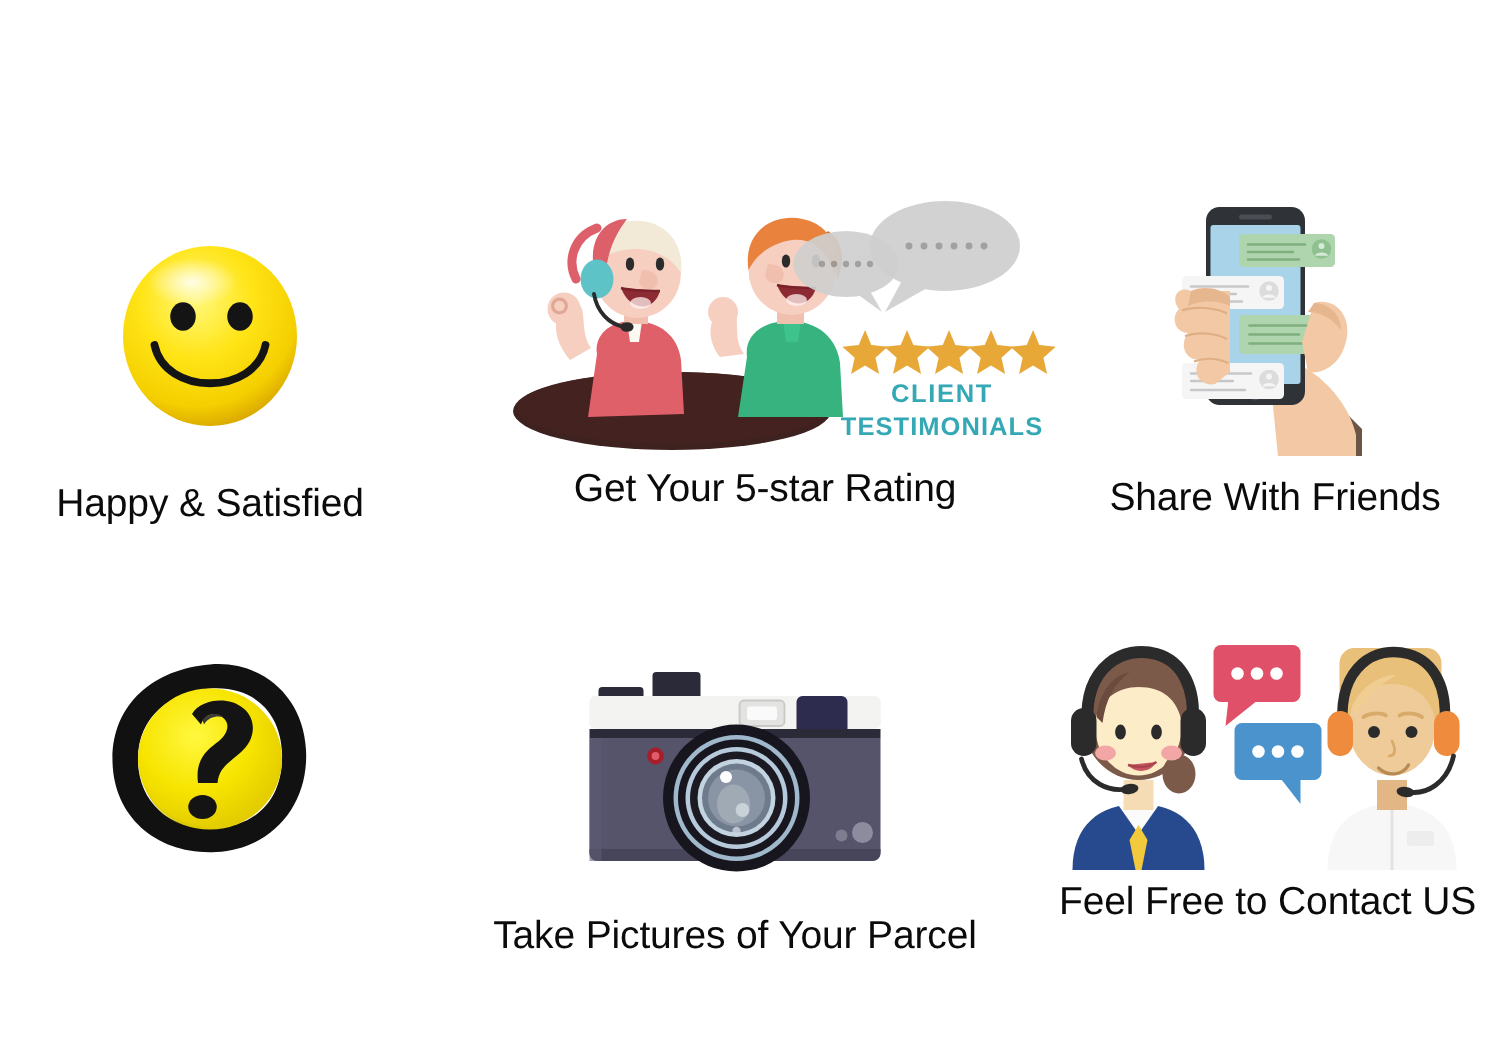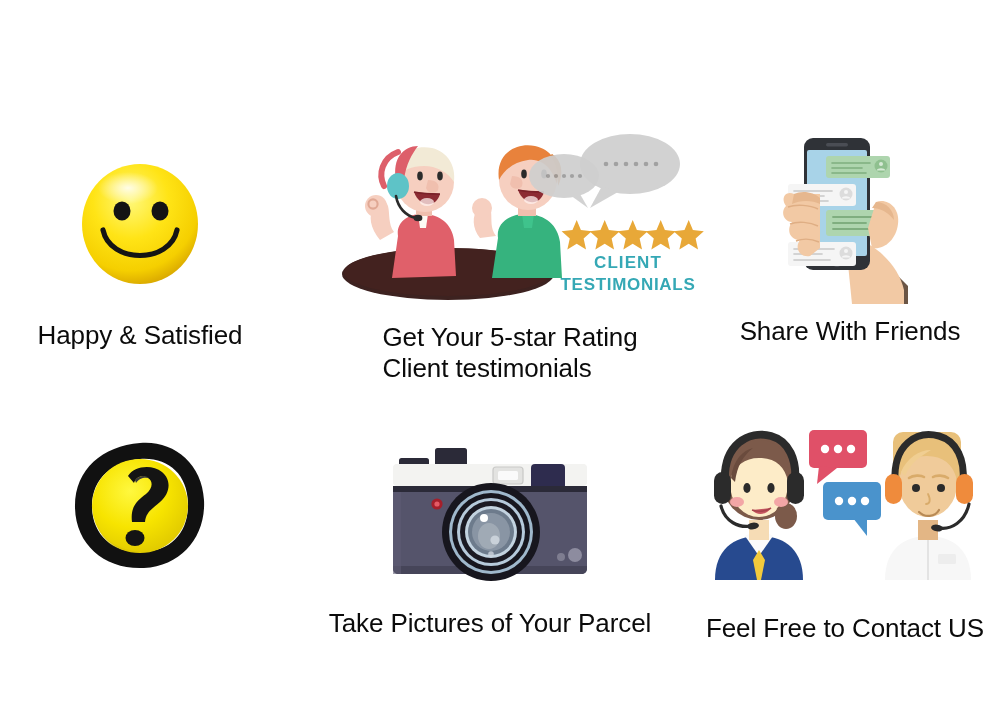--- a/index.html
+++ b/index.html
@@ -44,25 +44,25 @@
 
   
   #cell-happy   { left: 0px;   top: 160px; width: 280px; }
   #cell-rating  { left: 330px; top: 132px; width: 360px; }
   #cell-share   { left: 700px; top: 132px; width: 300px; }
   #cell-quest   { left: 0px;   top: 440px; width: 280px; }
   #cell-camera  { left: 290px; top: 440px; width: 400px; }
   #cell-contact { left: 690px; top: 420px; width: 310px; }
 
   #cell-happy  .cap-wrap { margin-top: 32px; }
-  #cell-rating .cap-wrap { margin-top: 22px; }
+  #cell-rating .cap-wrap { margin-top: 10px; }
   #cell-share  .cap-wrap { margin-top: 12px; }
   #cell-quest  .cap-wrap { margin-top: 22px; }
   #cell-camera .cap-wrap { margin-top: 20px; }
-  #cell-contact .cap-wrap { margin-top: 33px; }
+  #cell-contact .cap-wrap { margin-top: 5px; }
 
   
   .smiley-wrap { width: 128px; height: 128px; }
 
   
   .qmark-wrap { width: 136px; height: 130px; }
 
   
   .testi-wrap { width: 356px; height: 168px; position: relative; }
 
@@ -203,21 +203,20 @@
             <path transform="translate(342,88) scale(1.05)" d="M14 0 L18 9.6 L28.4 10.6 L20.6 17.6 L22.9 28 L14 22.5 L5.1 28 L7.4 17.6 L-0.4 10.6 L10 9.6 Z"></path>
           </g>
         </g>
 
         <text x="296" y="136" text-anchor="middle" font-family="Liberation Sans, sans-serif" font-size="17" font-weight="bold" fill="#35a8b5" letter-spacing="1.1">CLIENT</text>
         <text x="296" y="158" text-anchor="middle" font-family="Liberation Sans, sans-serif" font-size="17" font-weight="bold" fill="#35a8b5" letter-spacing="0.7">TESTIMONIALS</text>
       </svg>
     </div>
     <div class="cap-wrap">
       <div class="caption">Get Your 5-star Rating</div>
-      <div class="caption">Client testimonials</div>
     </div>
   </div>
 
   <div class="cell" id="cell-share">
     <div class="art phone-wrap">
       <svg viewBox="0 0 148 172" width="148" height="172" aria-hidden="true">
 
         <path d="M96 118 L132 154 L132 172 L84 172 Z" fill="#6b5545"></path>
         <path d="M92 112 C110 122, 124 140, 128 158 L128 172 L76 172 L72 132 Z" fill="#f2c9a4"></path>
 

